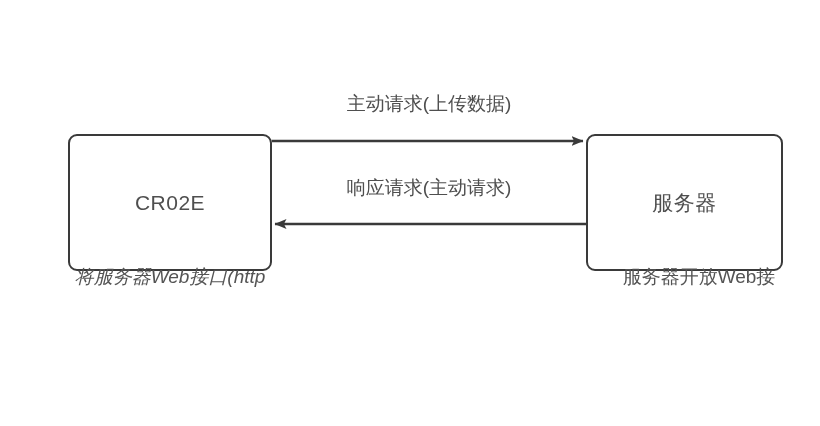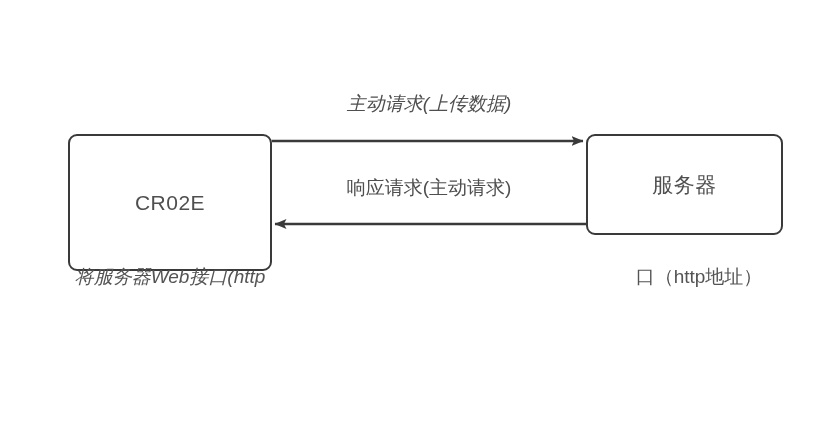--- a/index.html
+++ b/index.html
@@ -48,35 +48,34 @@
   #node-device {
     left: 68px;
     top: 110px;
     width: 204px;
     height: 137px;
   }
   #node-server {
     left: 586px;
     top: 110px;
     width: 197px;
-    height: 101px;
+    height: 137px;
   }
   .edge-label {
     position: absolute;
     font-size: 19px;
     color: #4f4f4f;
     white-space: nowrap;
     line-height: 1.2;
   }
   #edge-label-request {
     left: 272px;
     top: 93px;
     width: 314px;
     text-align: center;
-    font-style: italic;
   }
   #edge-label-response {
     left: 272px;
     top: 177px;
     width: 314px;
     text-align: center;
   }
   .caption {
     position: absolute;
     font-size: 19px;
@@ -133,16 +132,16 @@
 
   <div class="edge-label" id="edge-label-request">主动请求(上传数据)</div>
 
   <div class="edge-label" id="edge-label-response">响应请求(主动请求)</div>
 
   <div class="caption" id="caption-device">
     <span class="caption-line">将服务器Web接口(http</span>
   </div>
 
   <div class="caption" id="caption-server">
-    <span class="caption-line">口（http地址）</span>
+    <span class="caption-line">服务器开放Web接</span>
   </div>
 
 </div>
 
 </body></html>

